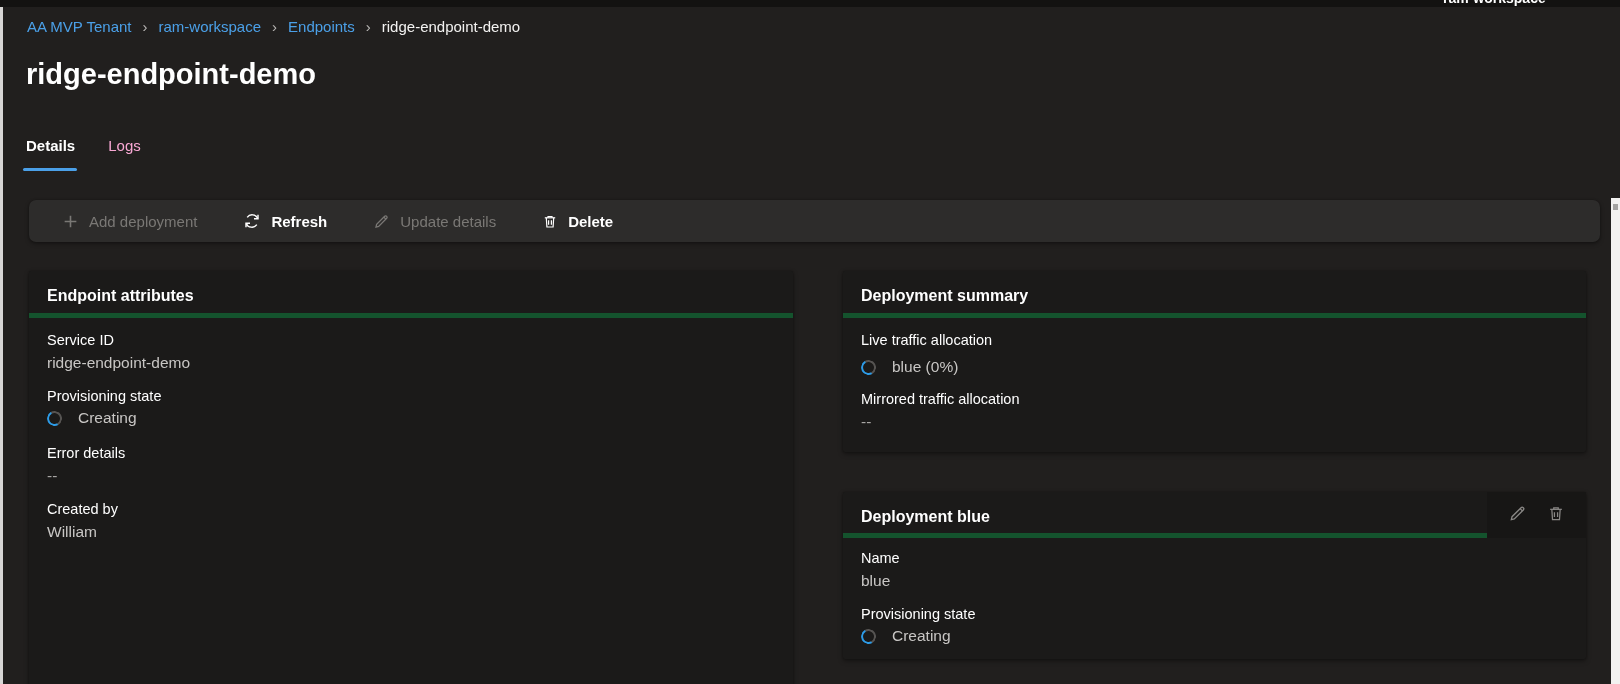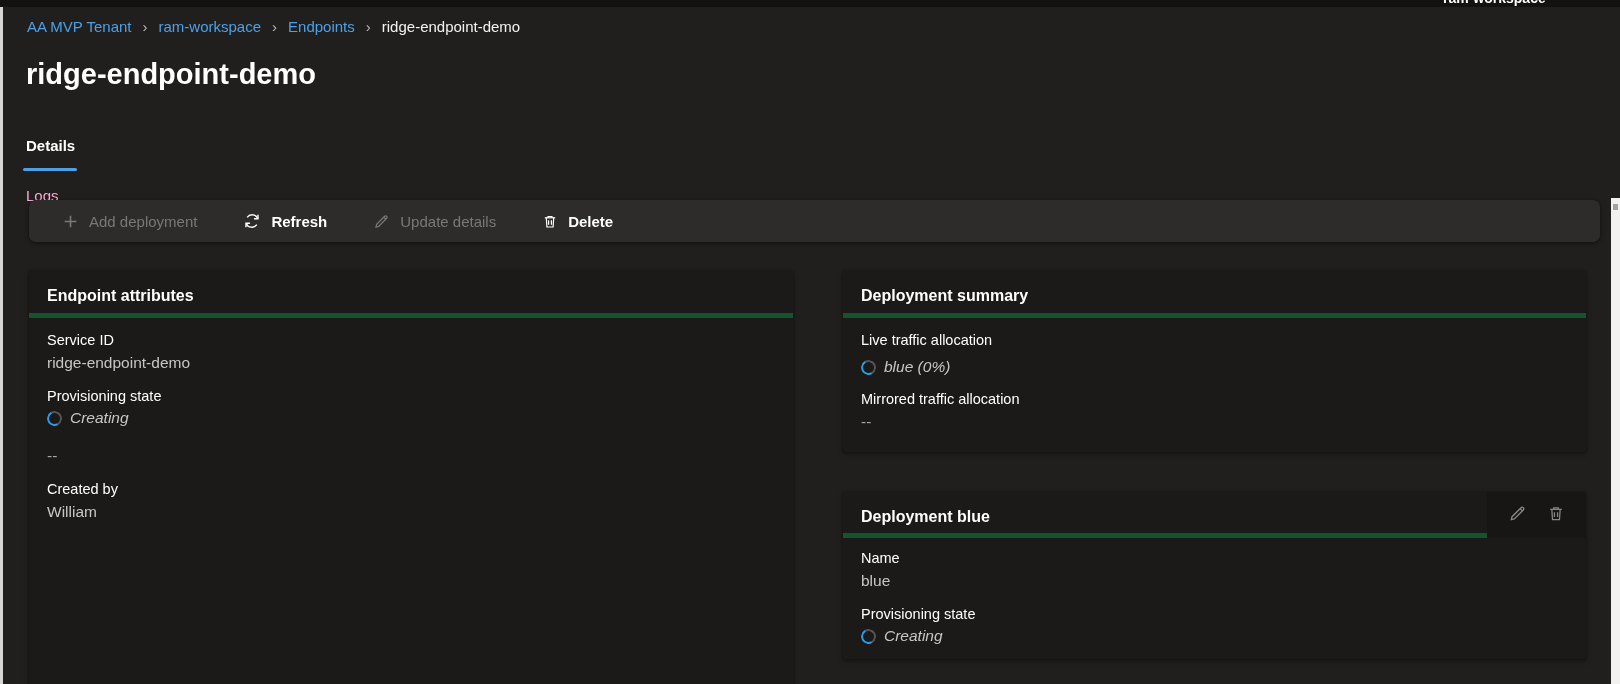--- a/index.html
+++ b/index.html
@@ -25,21 +25,21 @@
   
   .breadcrumb { position:absolute; left:27px; top:18px; display:flex; align-items:center; font-size:15px; }
   .crumb-link { color:#4ba0e8; cursor:pointer; }
   .crumb-current { color:#f3f2f1; }
   .crumb-sep { color:#b8b6b4; margin:0 11px; font-size:15px; }
 
   
   .page-title { position:absolute; left:26px; top:58px; font-size:29px; font-weight:600; color:#ffffff; }
 
   
-  .tabs { position:absolute; left:26px; top:137px; display:flex; gap:33px; font-size:15px;flex-direction:column; }
+  .tabs { position:absolute; left:26px; top:137px; display:flex; gap:33px; font-size:15px; }
   .tab-active { font-weight:700; color:#ffffff; cursor:pointer; }
   .tab-inactive { font-weight:400; color:#f9a8d4; cursor:pointer; }
   .tab-underline { position:absolute; left:23px; top:168px; width:54px; height:3px; background:#4ba0e8; border-radius:2px; }
 
   
   .toolbar {
     position:absolute; left:29px; top:200px; width:1571px; height:42px;
     background:#2d2c2b; border-radius:7px;
     box-shadow:0 2px 4px rgba(0,0,0,.35), 0 0 2px rgba(0,0,0,.3);
     display:flex; align-items:center; padding-left:33px; gap:46px;
@@ -58,21 +58,21 @@
   .card-header {
     position:relative; height:47px; padding:16px 18px 0 18px;
     border-bottom:5px solid #14532d;
     font-size:16px; font-weight:700; color:#ffffff;
   }
   .card-body { padding:15px 18px 0 18px; }
   .field { margin-bottom:17px; }
   .field-label { font-size:14.5px; font-weight:400; color:#ffffff; line-height:15px; }
   .field-value { margin-top:5px; font-size:15.5px; color:#c8c6c4; line-height:19px; }
   .field-value.dim { color:#a8a6a4; }
-  .value-row { margin-top:7px; display:flex; align-items:center; gap:8px; font-size:15.5px; color:#c8c6c4; height:22px;font-style:italic; }
+  .value-row { margin-top:7px; display:flex; align-items:center; gap:16px; font-size:15.5px; color:#c8c6c4; height:22px; }
   .spinner {
     display:inline-block; width:15px; height:15px; border-radius:50%;
     border:2px solid #565452; border-left-color:#2d9ce8; border-bottom-color:#2d9ce8;
     transform:rotate(15deg); flex:0 0 auto;
   }
 
   .card-endpoint { left:29px; top:271px; width:764px; height:424px; }
   .card-summary  { left:843px; top:271px; width:743px; height:181px; }
   .card-summary .value-row { margin-top:8px; margin-bottom:5px; }
   .card-blue     { left:843px; top:492px; width:743px; height:167px; }
@@ -165,20 +165,21 @@
       <div class="field-value">ridge-endpoint-demo</div>
     </div>
     <div class="field">
       <div class="field-label">Provisioning state</div>
       <div class="value-row" style="margin-top:3px;">
         <span class="spinner"></span>
         <span>Creating</span>
       </div>
     </div>
     <div class="field" style="margin-top:14px;">
+      <div class="field-label">Error details</div>
       <div class="field-value dim">--</div>
     </div>
     <div class="field">
       <div class="field-label">Created by</div>
       <div class="field-value">William</div>
     </div>
   </div>
 </section>
 
 <section class="card card-summary">

